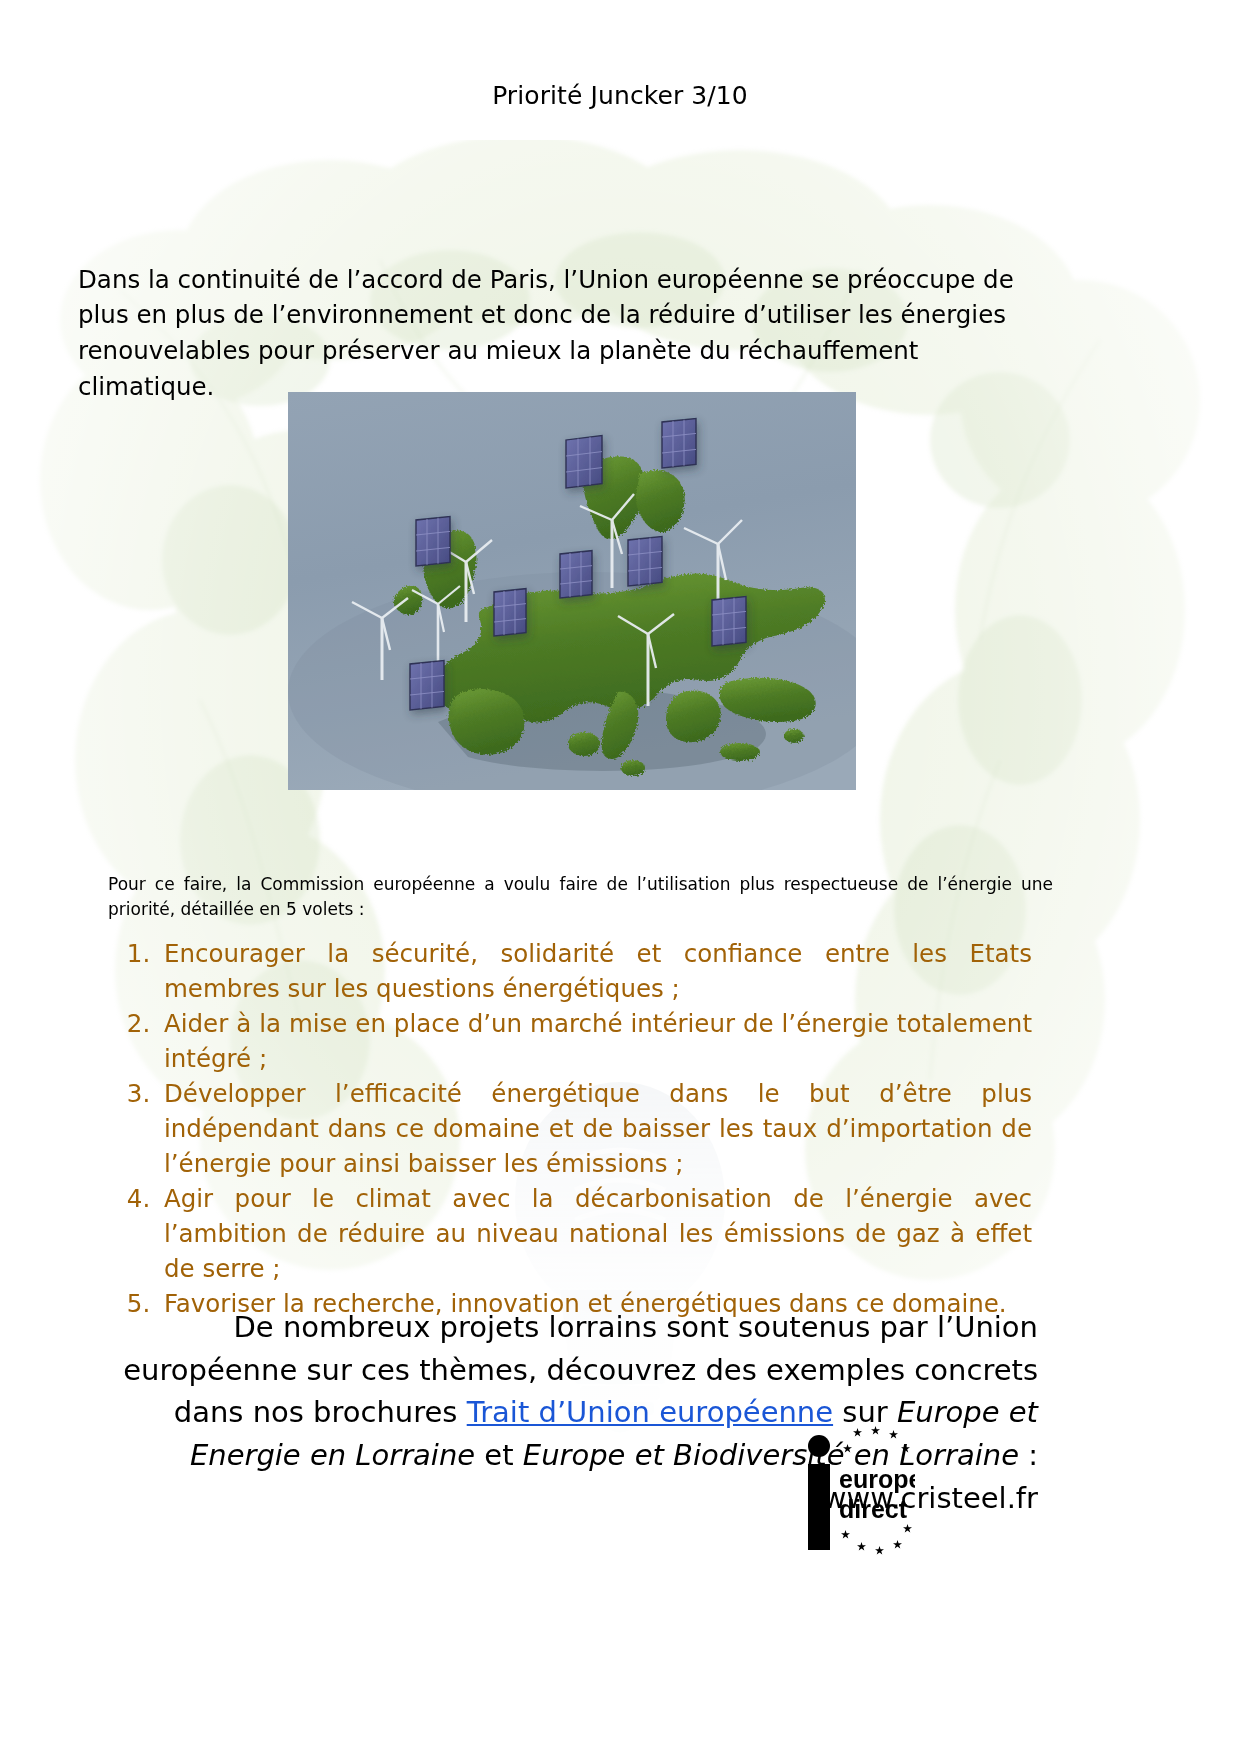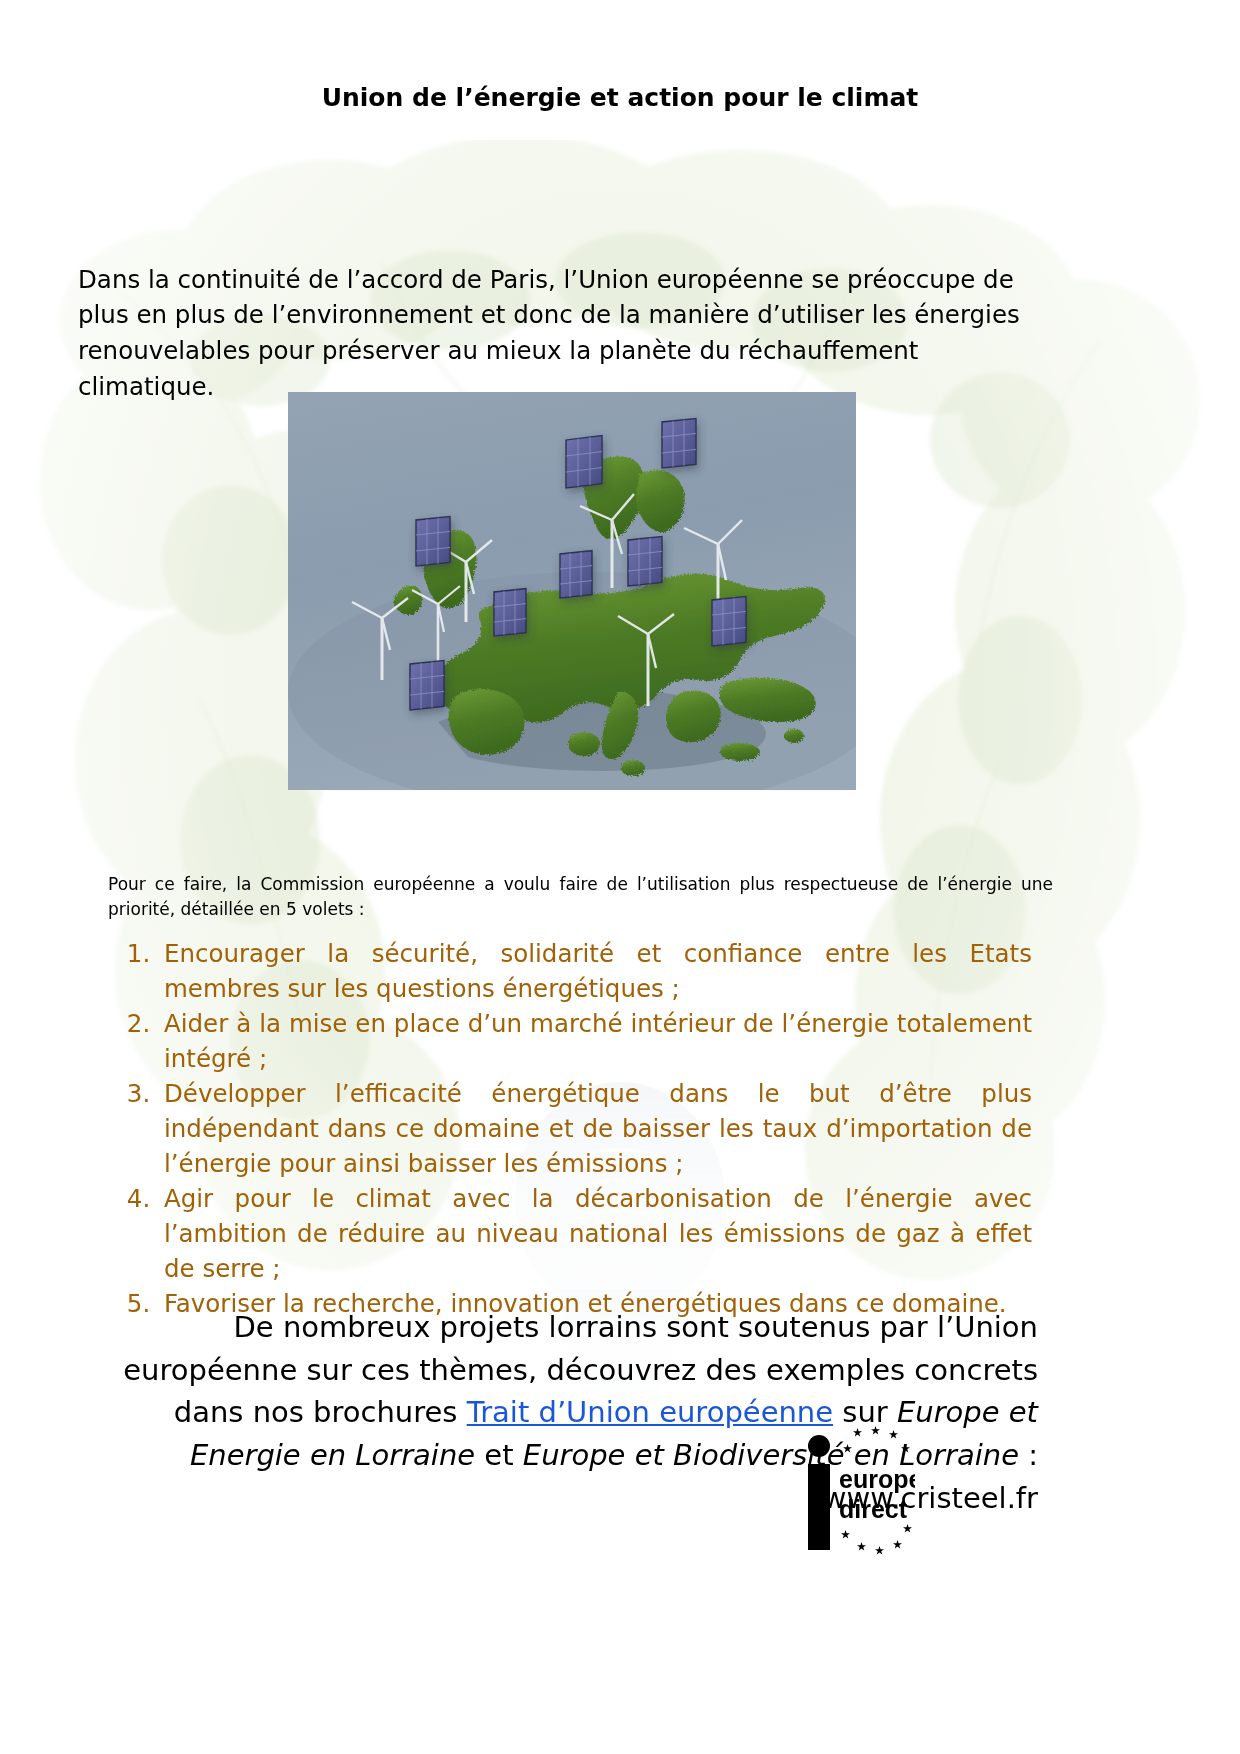--- a/index.html
+++ b/index.html
@@ -221,24 +221,24 @@
     </g>
 
     <rect x="0" y="0" width="1240" height="1560" fill="url(#leafFade)"></rect>
     <rect x="0" y="1180" width="1240" height="380" fill="#ffffff" opacity="0.55"></rect>
   </svg>
 </div>
 
 <div id="page">
 
   <div class="doc-header">
-    <div class="doc-subtitle">Union de l’énergie et action pour le climat</div>
+    <div class="doc-title">Priorité Juncker 3/10</div>
   </div>
 
-  <p class="intro-para"><span>Dans la continuité de l’</span><b>accord de Paris</b><span>, l’Union européenne se préoccupe de plus en plus de </span><b>l’environnement</b><span> et donc de la manière d’utiliser les </span><b>énergies renouvelables</b><span> pour préserver au mieux la planète du </span><span>réchauffement climatique</span><span>.</span></p>
+  <p class="intro-para"><span>Dans la continuité de l’</span><b>accord de Paris</b><span>, l’Union européenne se préoccupe de plus en plus de </span><b>l’environnement</b><span> et donc de la réduire d’utiliser les </span><b>énergies renouvelables</b><span> pour préserver au mieux la planète du </span><span>réchauffement climatique</span><span>.</span></p>
 
   <div class="photo-frame">
     <svg viewBox="0 0 568 398" xmlns="http://www.w3.org/2000/svg">
       <defs>
         <linearGradient id="skyG" x1="0" y1="0" x2="0.25" y2="1">
           <stop offset="0%" stop-color="#93a3b4"></stop>
           <stop offset="45%" stop-color="#8b9cae"></stop>
           <stop offset="100%" stop-color="#9aa9b8"></stop>
         </linearGradient>
         <linearGradient id="grassG" x1="0" y1="0" x2="0.3" y2="1">

